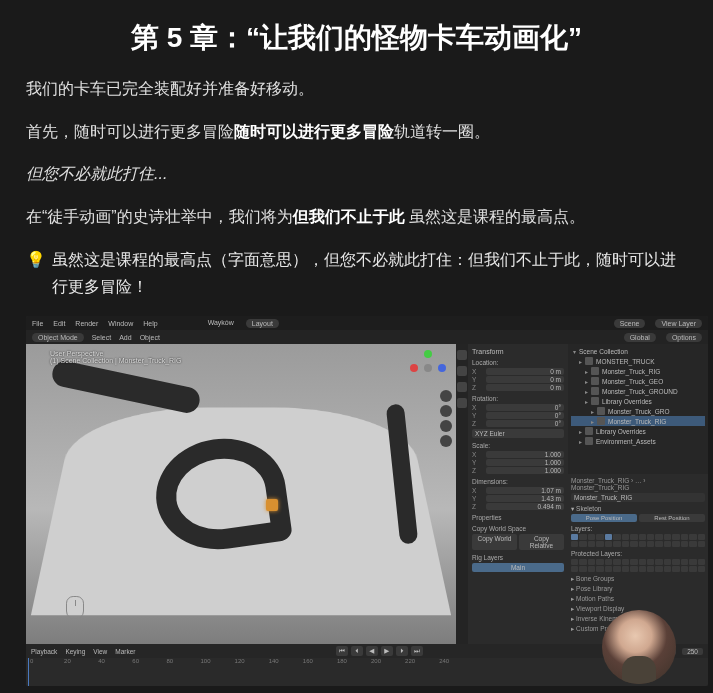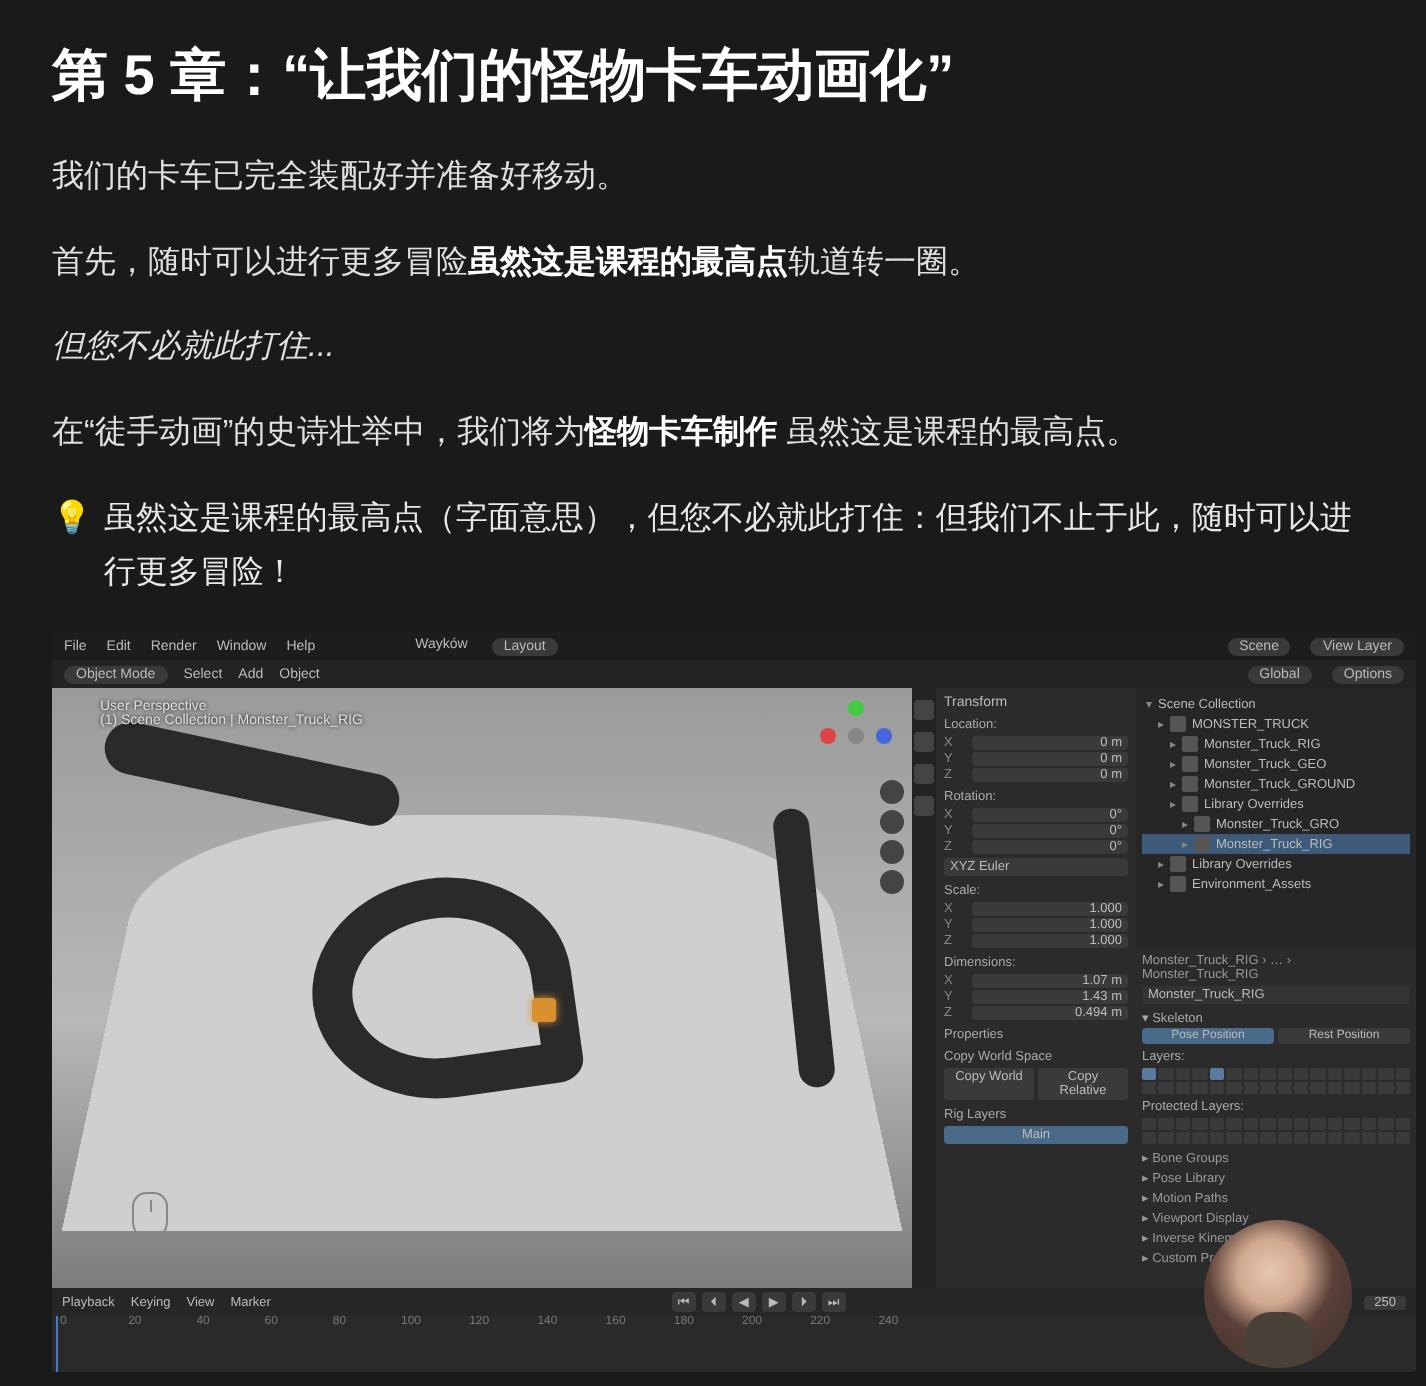--- a/index.html
+++ b/index.html
@@ -11,20 +11,21 @@
     height: 693px;
     overflow: hidden;
     padding: 20px 26px 0 26px;
   }
   h1.heading {
     font-size: 28px;
     font-weight: 700;
     color: #ffffff;
     margin-bottom: 20px;
     line-height: 1.3;
+    text-align: center;
   }
   p.para {
     font-size: 16px;
     line-height: 1.65;
     margin-bottom: 16px;
     color: #e0e0e0;
   }
   p.para .bold { font-weight: 700; color: #fff; }
   p.italic { font-style: italic; }
   .tip {
@@ -193,27 +194,27 @@
   }
 </style>
 </head>
 <body>
 
 <h1 class="heading">第 5 章：“让我们的怪物卡车动画化”</h1>
 
 <p class="para">我们的卡车已完全装配好并准备好移动。</p>
 
 <p class="para">
-  <span>首先，随时可以进行更多冒险</span><span class="bold">虽然这是课程的最高点</span><span>轨道转一圈。</span>
+  <span>首先，随时可以进行更多冒险</span><span class="bold">随时可以进行更多冒险</span><span>轨道转一圈。</span>
 </p>
 
 <p class="para italic">但您不必就此打住...</p>
 
 <p class="para">
-  <span>在“徒手动画”的史诗壮举中，我们将为</span><span class="bold">怪物卡车制作</span><span> 虽然这是课程的最高点。</span>
+  <span>在“徒手动画”的史诗壮举中，我们将为</span><span class="bold">但我们不止于此</span><span> 虽然这是课程的最高点。</span>
 </p>
 
 <div class="tip">
   <span class="bulb">💡</span>
   <span>虽然这是课程的最高点（字面意思），但您不必就此打住：但我们不止于此，随时可以进行更多冒险！</span>
 </div>
 
 <div class="screenshot">
 
   <div class="menubar">

